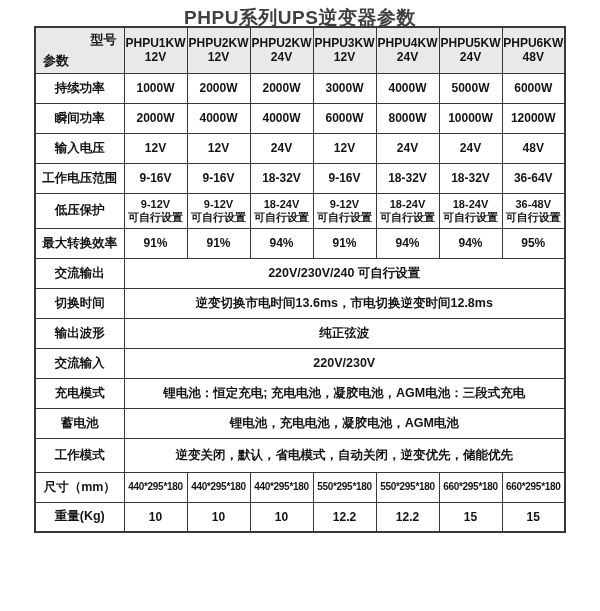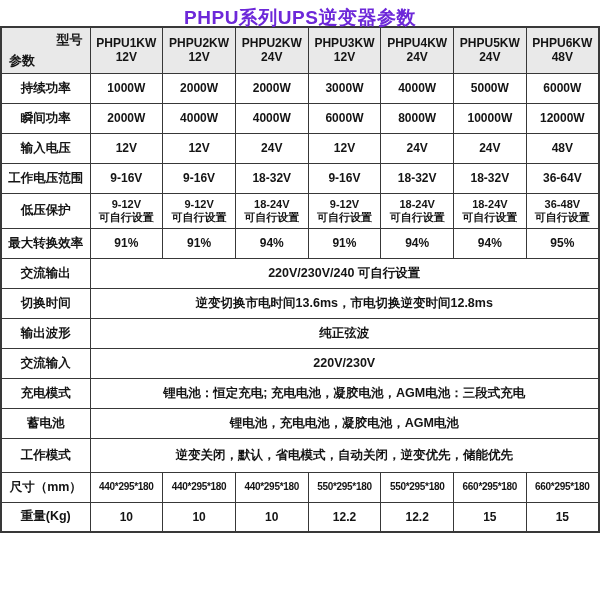--- a/index.html
+++ b/index.html
@@ -2,25 +2,25 @@
 <html><head>
 <meta charset="utf-8">
 <style>
   html,body{margin:0;padding:0;}
   body{
     width:600px;height:611px;background:#ffffff;
     font-family:"Liberation Sans","DejaVu Sans",sans-serif;
     -webkit-font-smoothing:antialiased;
   }
   .title{
-    text-align:center;font-size:19px;font-weight:bold;color:#6d28d9;
+    text-align:center;font-size:19px;font-weight:bold;color:#404040;
     padding-top:5px;height:26px;box-sizing:border-box;letter-spacing:0.5px;
   }
   table{
-    border-collapse:collapse;table-layout:fixed;width:600px;margin:0 auto;
+    border-collapse:collapse;table-layout:fixed;width:532px;margin:0 auto;
     border:2px solid #383838;
   }
   th,td{
     border:1px solid #383838;text-align:center;vertical-align:middle;
     font-weight:bold;color:#141414;font-size:12px;padding:0;line-height:1.18;
   }
   tr{height:30px;}
   tr.head{height:46px;}
   tr.r-protect{height:35px;margin-left:39px;}
   tr.r-workmode{height:34px;padding-left:25px;}

